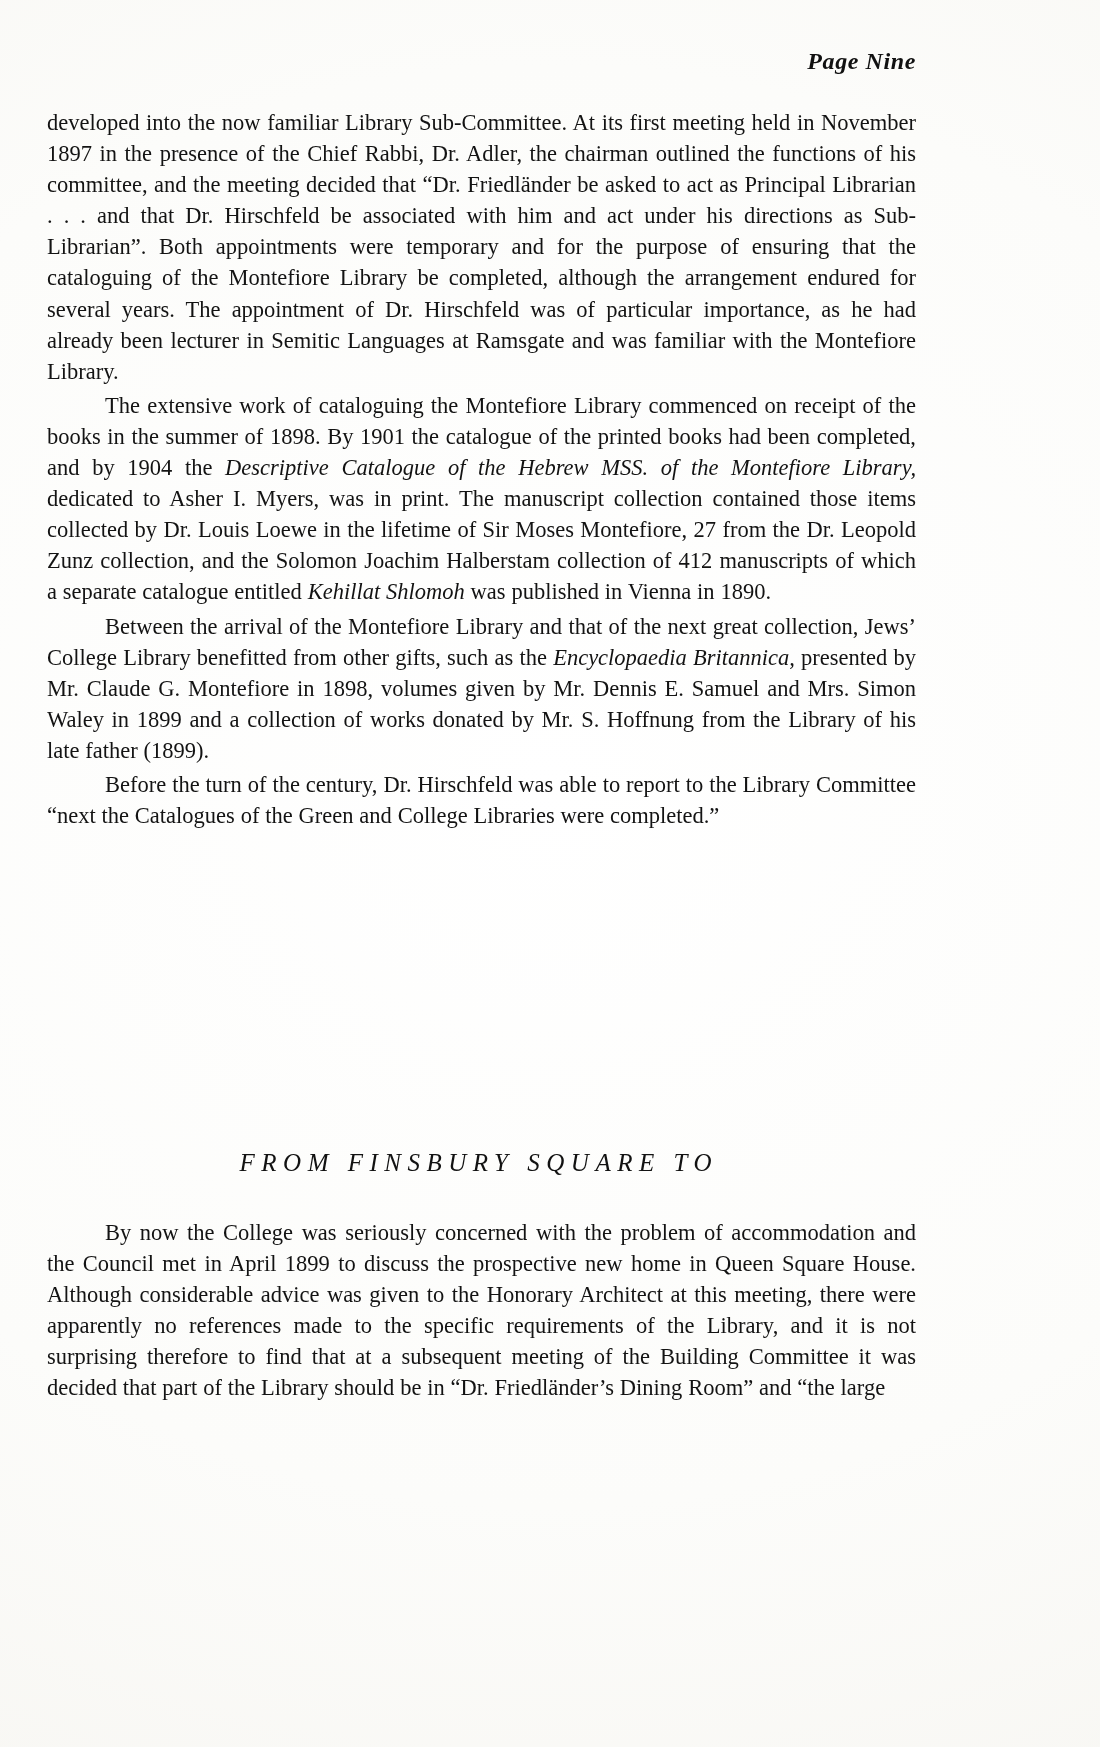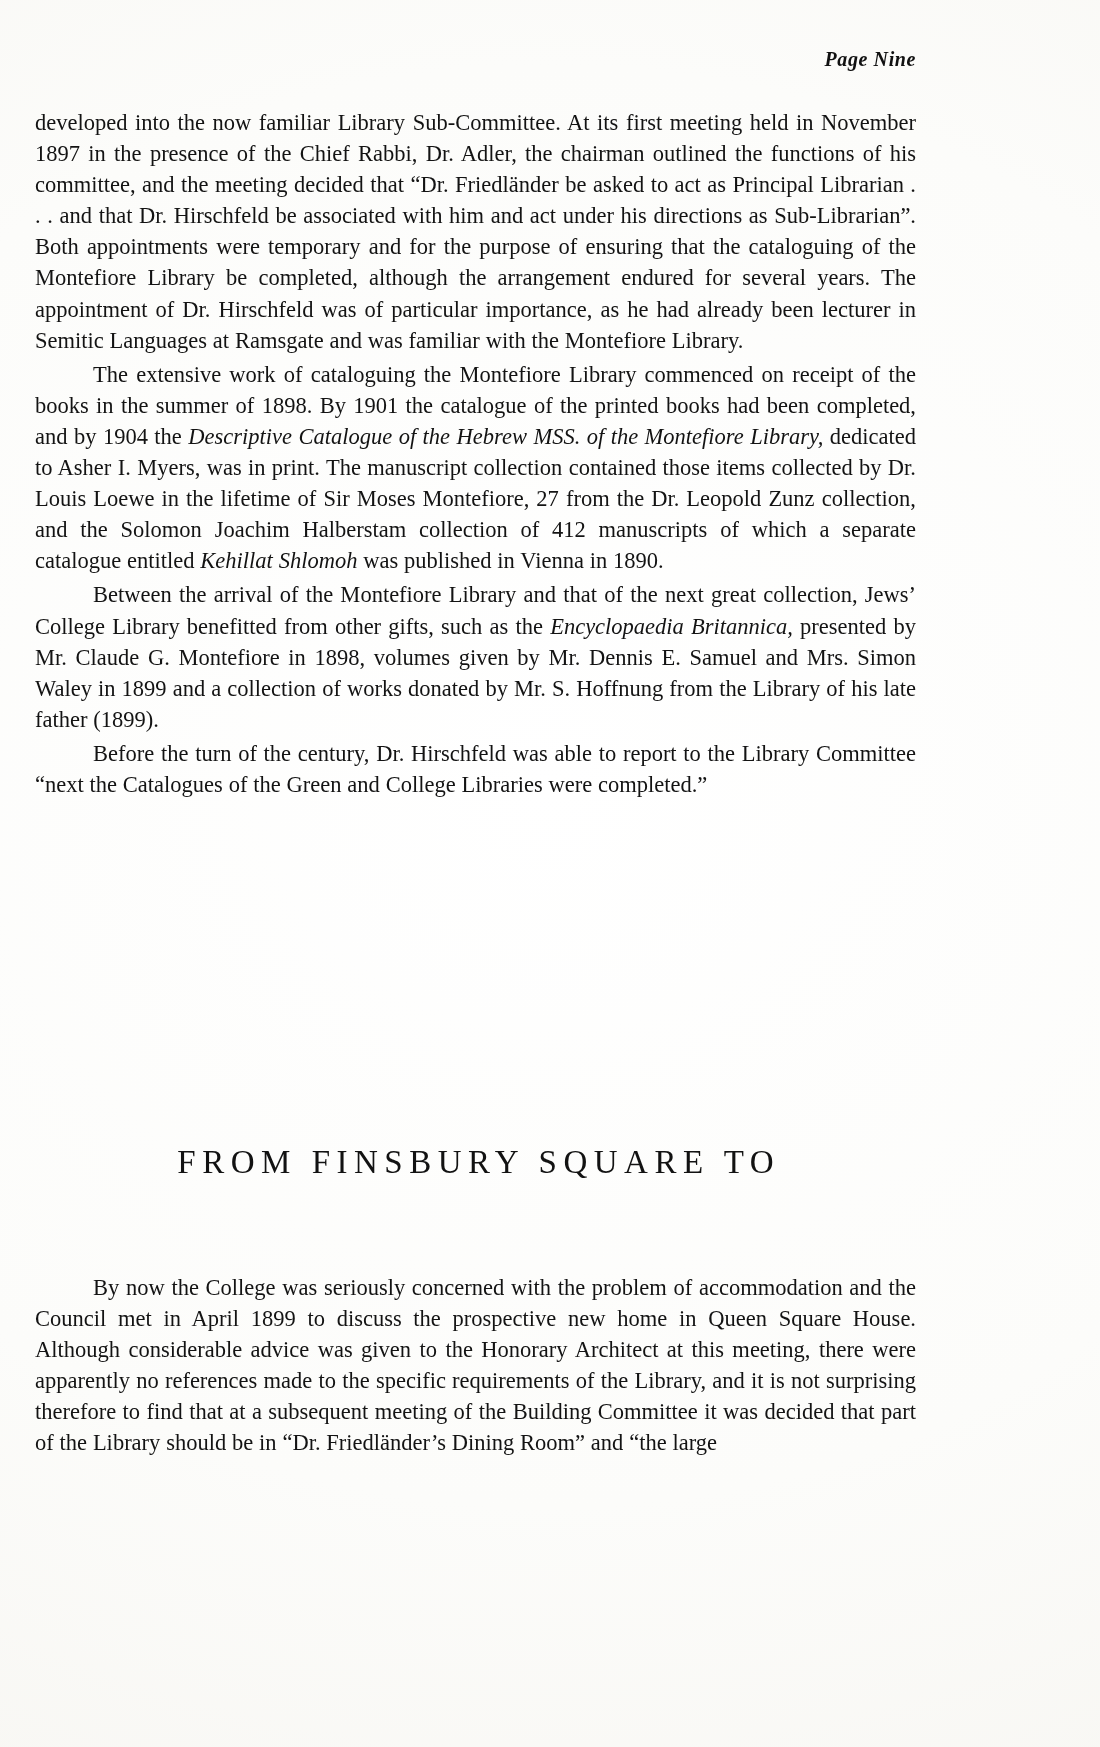--- a/index.html
+++ b/index.html
@@ -33,35 +33,35 @@
 
   
   .runhead {
     position: absolute;
     right: 0px;
     top: 48px;
     width: 881px;
     text-align: right;
     font-style: italic;
     font-weight: bold;
-    font-size: 20px;
+    font-size: 24px;
     letter-spacing: 0.6px;
     color: #111;
   }
 
   
   .body-block {
     position: absolute;
     top: 107px;
     left: 0;
     width: 881px;
   }
 
   p.para {
-    margin: 0 0 0 0;
+    margin: 0 0 0 12px;
     font-size: 22.5px;
     line-height: 31.1px;
     text-align: justify;
     text-justify: inter-word;
     color: #131313;
     word-spacing: 0.2px;
     -webkit-hyphens: none;
     hyphens: none;
   }
   p.para.indent {
@@ -76,31 +76,32 @@
   
   .section-heading {
     position: absolute;
     top: 1140px;
     left: 0;
     width: 881px;
     text-align: center;
   }
   .section-heading .hline {
     display: block;
-    font-size: 33px;
+    font-size: 25px;
     letter-spacing: 6.5px;
     line-height: 45px;
     color: #121212;
     text-indent: 6.5px;
+    font-style: italic;
   }
 
   
   .tail-block {
     position: absolute;
-    top: 1272px;
+    top: 1217px;
     left: 0;
     width: 881px;
   }
 </style>
 </head>
 <body>
 
 <div class="page">
   <div class="content">
 

